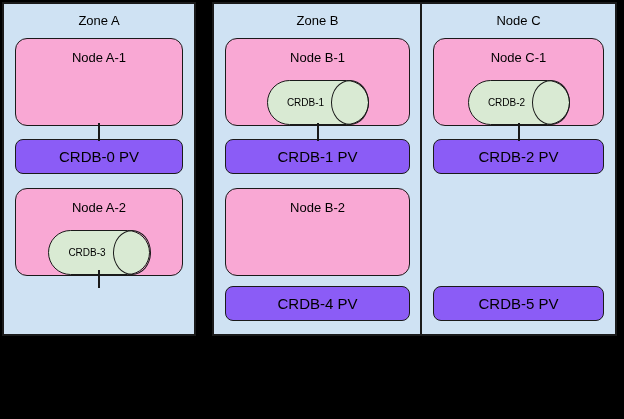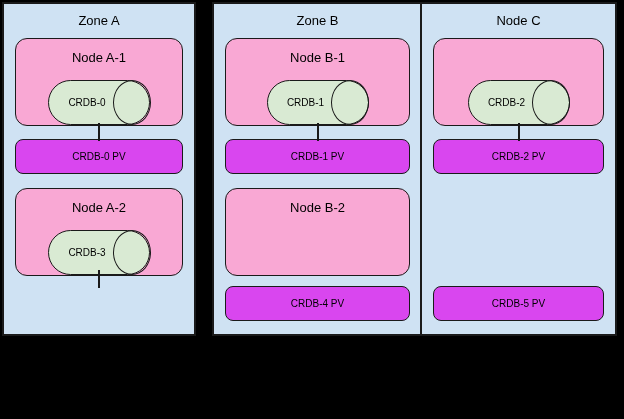--- a/index.html
+++ b/index.html
@@ -90,46 +90,42 @@
     background: #1a1a1a;
     z-index: 3;
   }
   .connector-1 { top: 119px; height: 18px; }
   .connector-2 { top: 266px; height: 18px; }
   .pv {
     position: absolute;
     left: 11px;
     right: 11px;
     height: 35px;
-    background: #d946ef;
+    background: #8b5cf6;
     border: 1.5px solid #1a1a1a;
     border-radius: 8px;
     display: flex;
     align-items: center;
     justify-content: center;
-    font-size: 10px;
+    font-size: 15px;
     z-index: 2;
   }
   .pv-1 { top: 135px; }
   .pv-2 { top: 282px; }
 </style>
 </head>
 <body>
 
 <div id="canvas">
 
   <div class="zone zone-a">
     <div class="zone-title">Zone A</div>
 
     <div class="node node-1">
       <div class="node-title">Node A-1</div>
-      <div class="cyl">
-        <div class="cyl-cap"></div>
-        <div class="cyl-label">CRDB-0</div>
-      </div>
     </div>
     <div class="connector connector-1"></div>
     <div class="pv pv-1">
       <span>CRDB-0 PV</span>
     </div>
 
     <div class="node node-2">
       <div class="node-title">Node A-2</div>
       <div class="cyl">
         <div class="cyl-cap"></div>
@@ -159,20 +155,21 @@
     </div>
     <div class="pv pv-2">
       <span>CRDB-4 PV</span>
     </div>
   </div>
 
   <div class="zone zone-c">
     <div class="zone-title">Node C</div>
 
     <div class="node node-1">
+      <div class="node-title">Node C-1</div>
       <div class="cyl">
         <div class="cyl-cap"></div>
         <div class="cyl-label">CRDB-2</div>
       </div>
     </div>
     <div class="connector connector-1"></div>
     <div class="pv pv-1">
       <span>CRDB-2 PV</span>
     </div>
 

